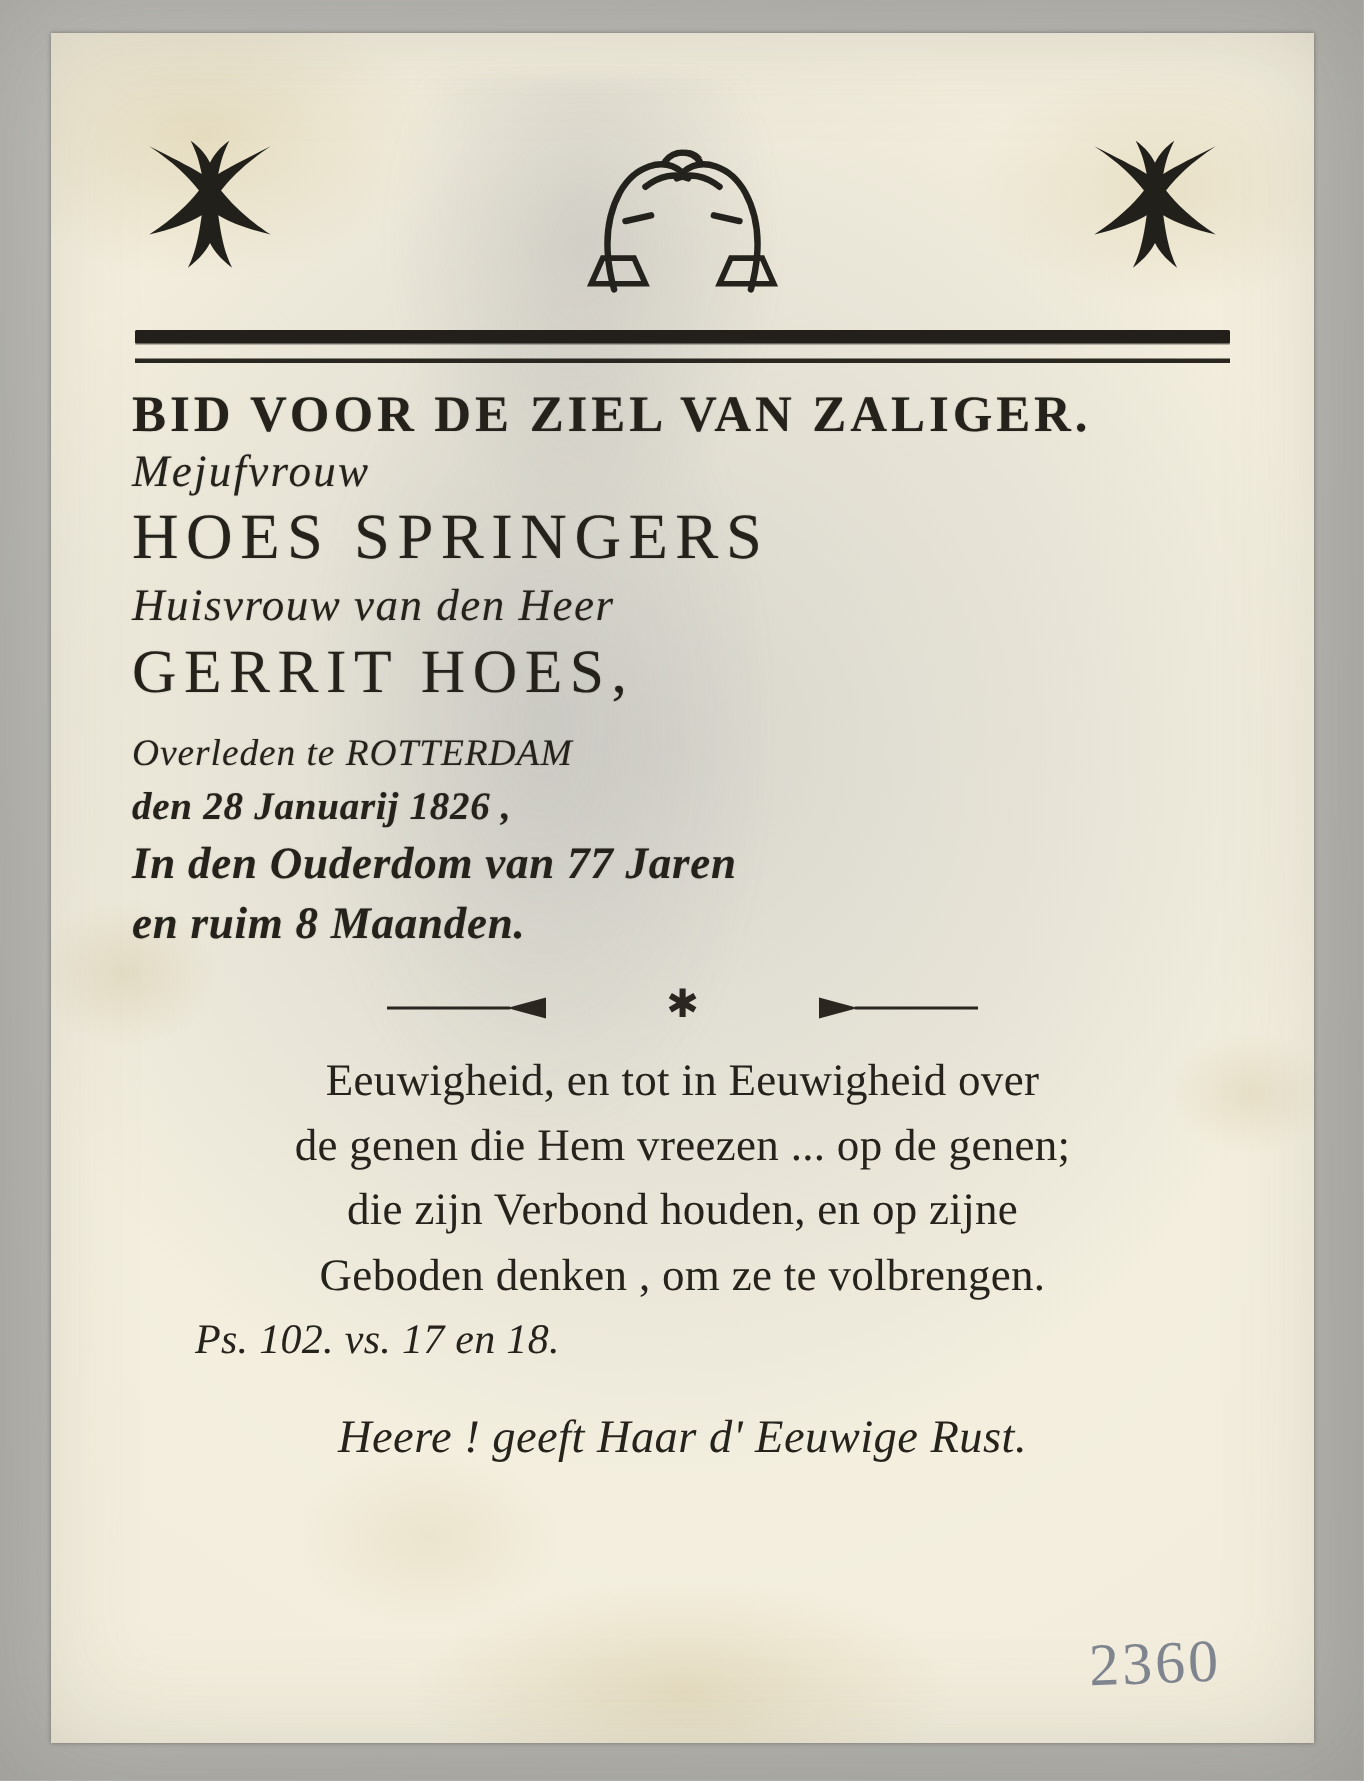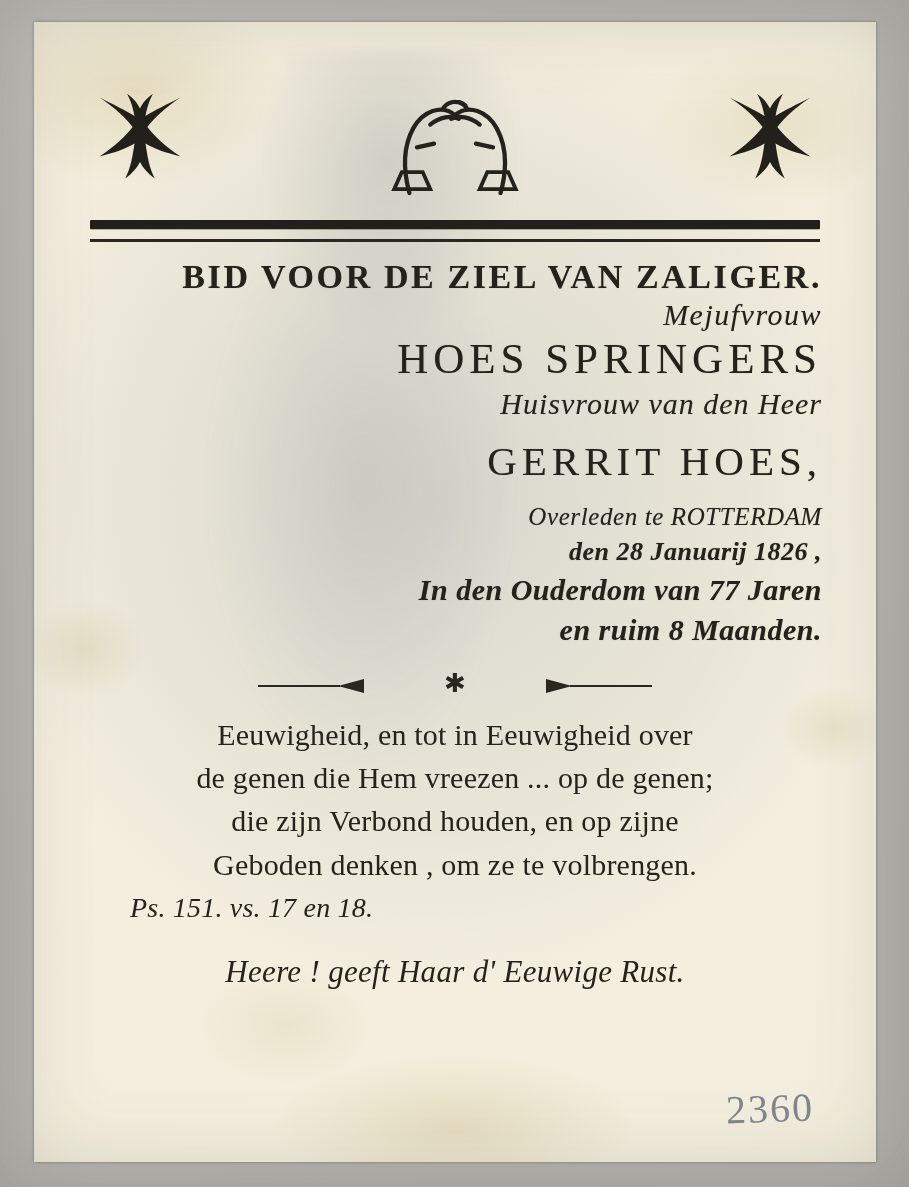--- a/index.html
+++ b/index.html
@@ -103,21 +103,21 @@
     box-shadow: 0 1px 0 rgba(0,0,0,0.25);
   }
   .rule-thin {
     height: 3px;
     background: #2a2620;
     margin: 0 2px 16px 2px;
   }
 
   
   .line {
-    text-align: right;
+    text-align: left;
     color: #25221c;
     white-space: nowrap;
     text-shadow: 0 0 1px rgba(40,36,28,0.28);
   }
 
   .l-bid {
     font-size: 34px;
     letter-spacing: 2.6px;
     font-weight: 700;
     margin-bottom: 2px;
@@ -137,21 +137,21 @@
   }
   .l-huis {
     font-style: italic;
     font-size: 30px;
     letter-spacing: 1px;
     margin-top: 4px;
   }
   .l-name2 {
     font-size: 41px;
     letter-spacing: 5px;
-    margin-top: 16px;
+    margin-top: 2px;
   }
   .l-overleden {
     font-style: italic;
     font-size: 25px;
     letter-spacing: 0.6px;
     margin-top: 18px;
   }
   .l-date {
     font-style: italic;
     font-weight: 700;
@@ -318,21 +318,21 @@
         <div class="tip a"></div>
         <div class="tip b"></div>
         <div class="star">✱</div>
       </div>
 
       <div class="verse">
         <div>Eeuwigheid, en tot in Eeuwigheid over</div>
         <div>de genen die Hem vreezen ... op de genen;</div>
         <div>die zijn Verbond houden, en op zijne</div>
         <div>Geboden denken , om ze te volbrengen.</div>
-        <div class="ref">Ps. 151. vs. 17 en 18.</div>
+        <div class="ref">Ps. 102. vs. 17 en 18.</div>
       </div>
 
       <div class="closing">Heere ! geeft Haar d' Eeuwige Rust.</div>
     </div>
 
     <div class="pencil-no">2360</div>
   </div>
 
   <div id="vignette"></div>
 </div>

